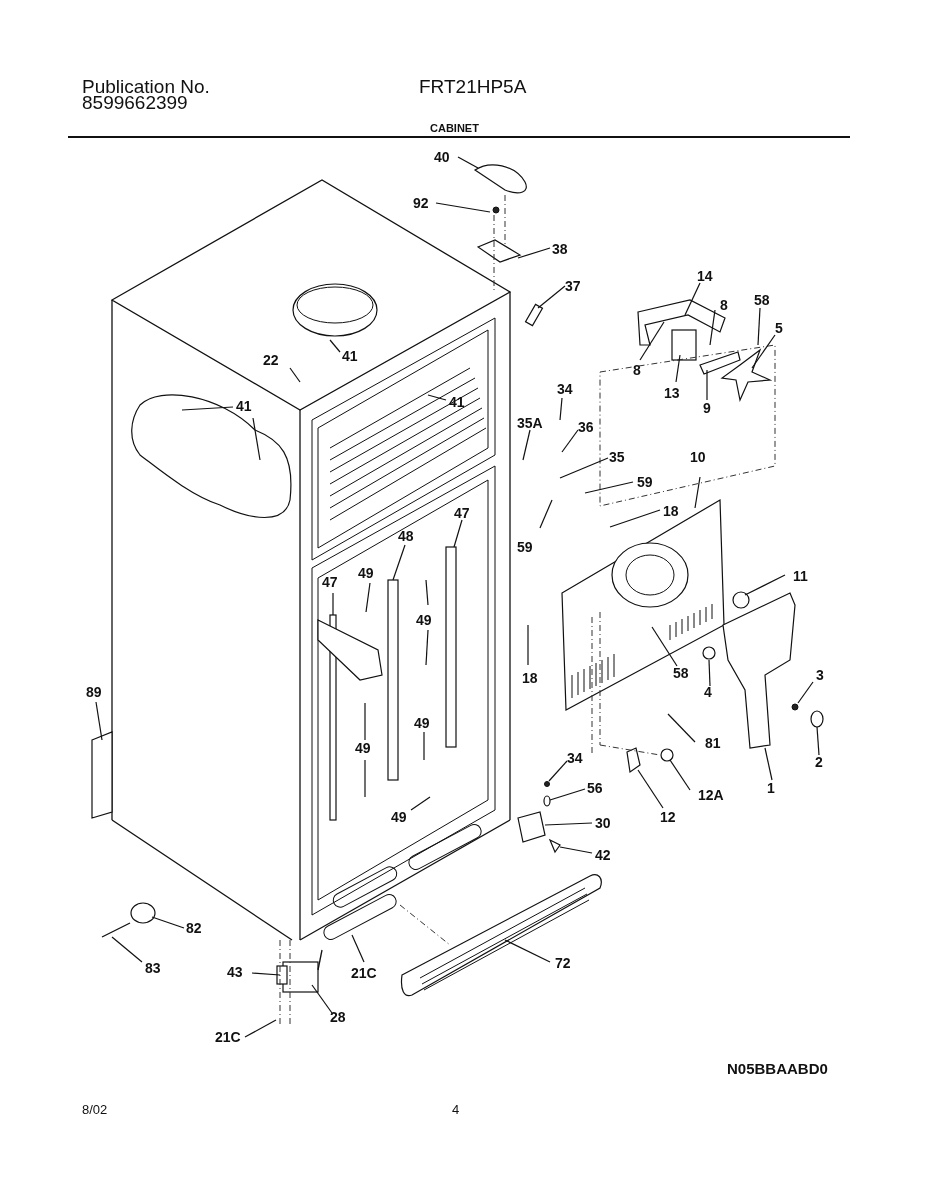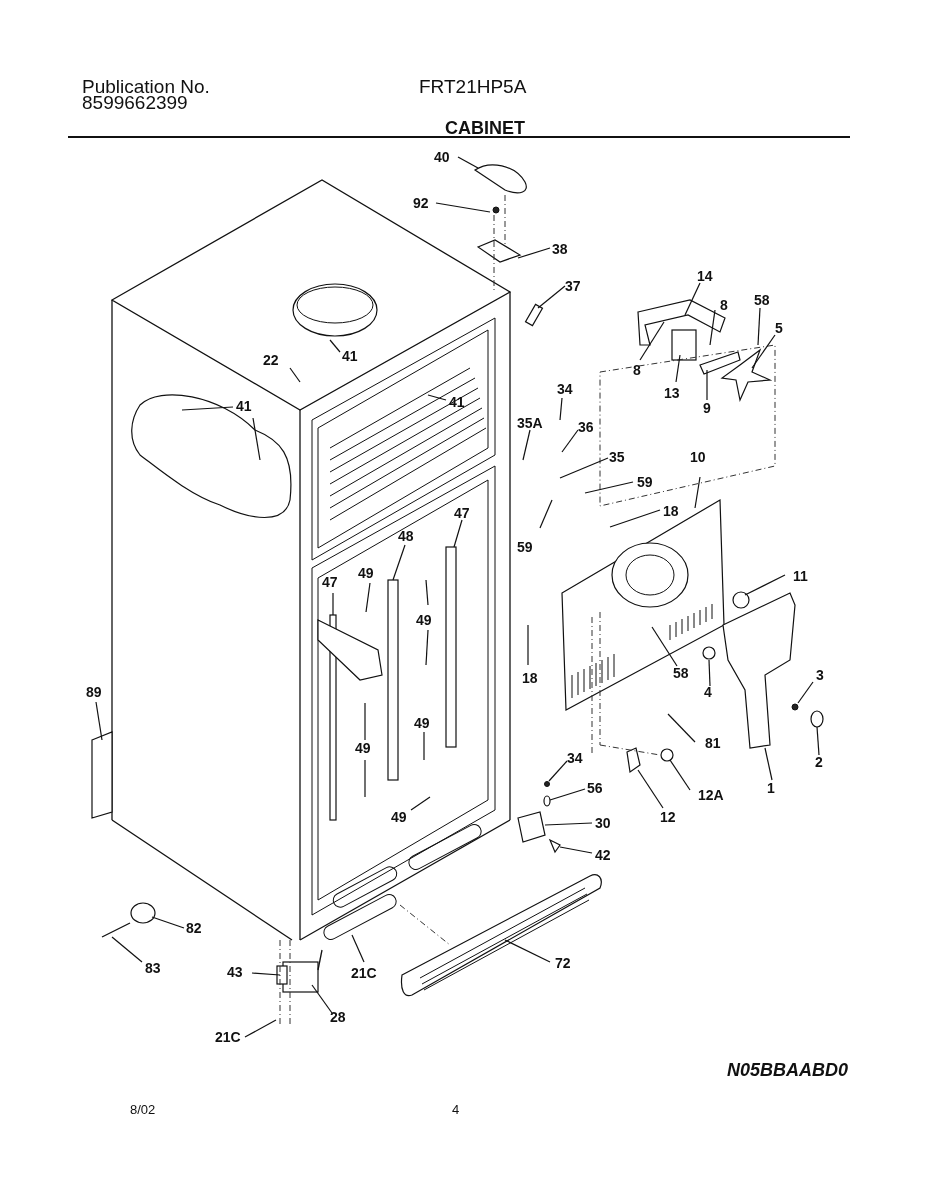--- a/index.html
+++ b/index.html
@@ -2,26 +2,26 @@
 <html><head>
 <meta charset="utf-8">
 <style>
   html, body { margin:0; padding:0; background:#ffffff; }
   body { width:938px; height:1200px; position:relative; overflow:hidden;
          font-family:"Liberation Sans", sans-serif; color:#111; }
   .hdr { position:absolute; font-size:19px; line-height:16px; }
   #pub-label { left:82px; top:79px; }
   #pub-num { left:82px; top:95px; }
   #model { left:419px; top:79px; }
-  #section { left:430px; top:120px; font-weight:bold; font-size:18px;margin-left:15px; }
+  #section { left:430px; top:120px; font-weight:bold; font-size:11px; }
   #rule { position:absolute; left:68px; top:136px; width:782px; height:2px; background:#111; }
   #diagram { position:absolute; left:0; top:0; width:938px; height:1200px; }
   .callout { font-family:"Liberation Sans", sans-serif; font-weight:bold; font-size:14px; fill:#111; }
-  #diagram-code { position:absolute; left:727px; top:1060px; font-weight:bold; font-size:18px;font-style:italic; }
-  #footer-date { position:absolute; left:82px; top:1102px; font-size:13px;margin-left:48px; }
+  #diagram-code { position:absolute; left:727px; top:1060px; font-weight:bold; font-size:15px; }
+  #footer-date { position:absolute; left:82px; top:1102px; font-size:13px; }
   #footer-page { position:absolute; left:452px; top:1102px; font-size:13px; }
   .ln { stroke:#111; stroke-width:1.3; fill:none; }
   .ln2 { stroke:#111; stroke-width:1; fill:none; }
   .dash { stroke:#333; stroke-width:1; fill:none; stroke-dasharray:6 3 1 3; }
   .part { stroke:#111; stroke-width:1.2; fill:#fff; }
   .dark { fill:#222; stroke:#111; }
   .leader { stroke:#111; stroke-width:1.2; }
 </style>
 </head>
 <body>

